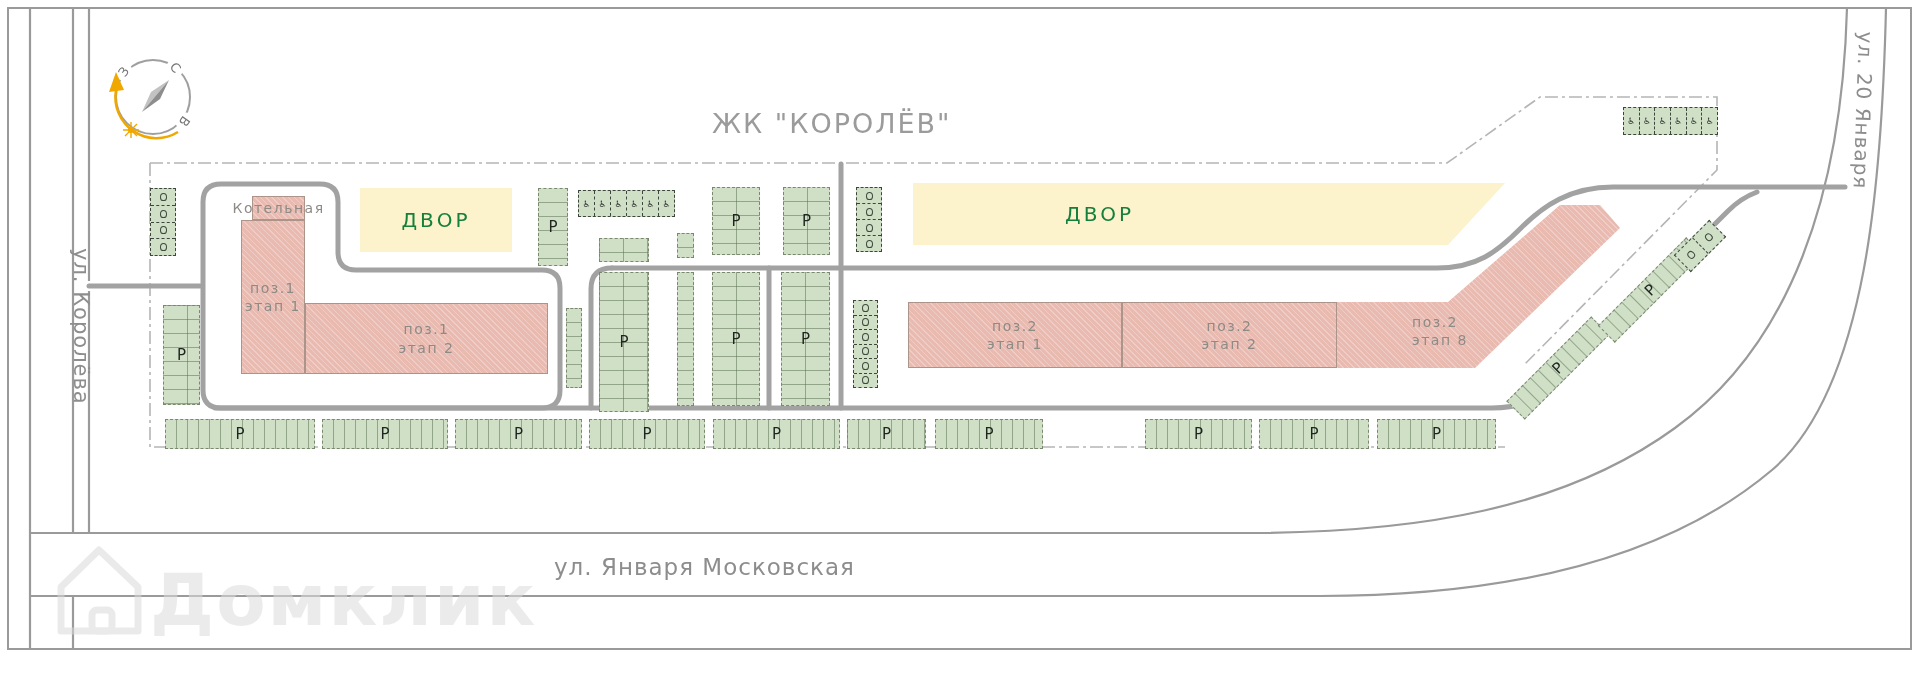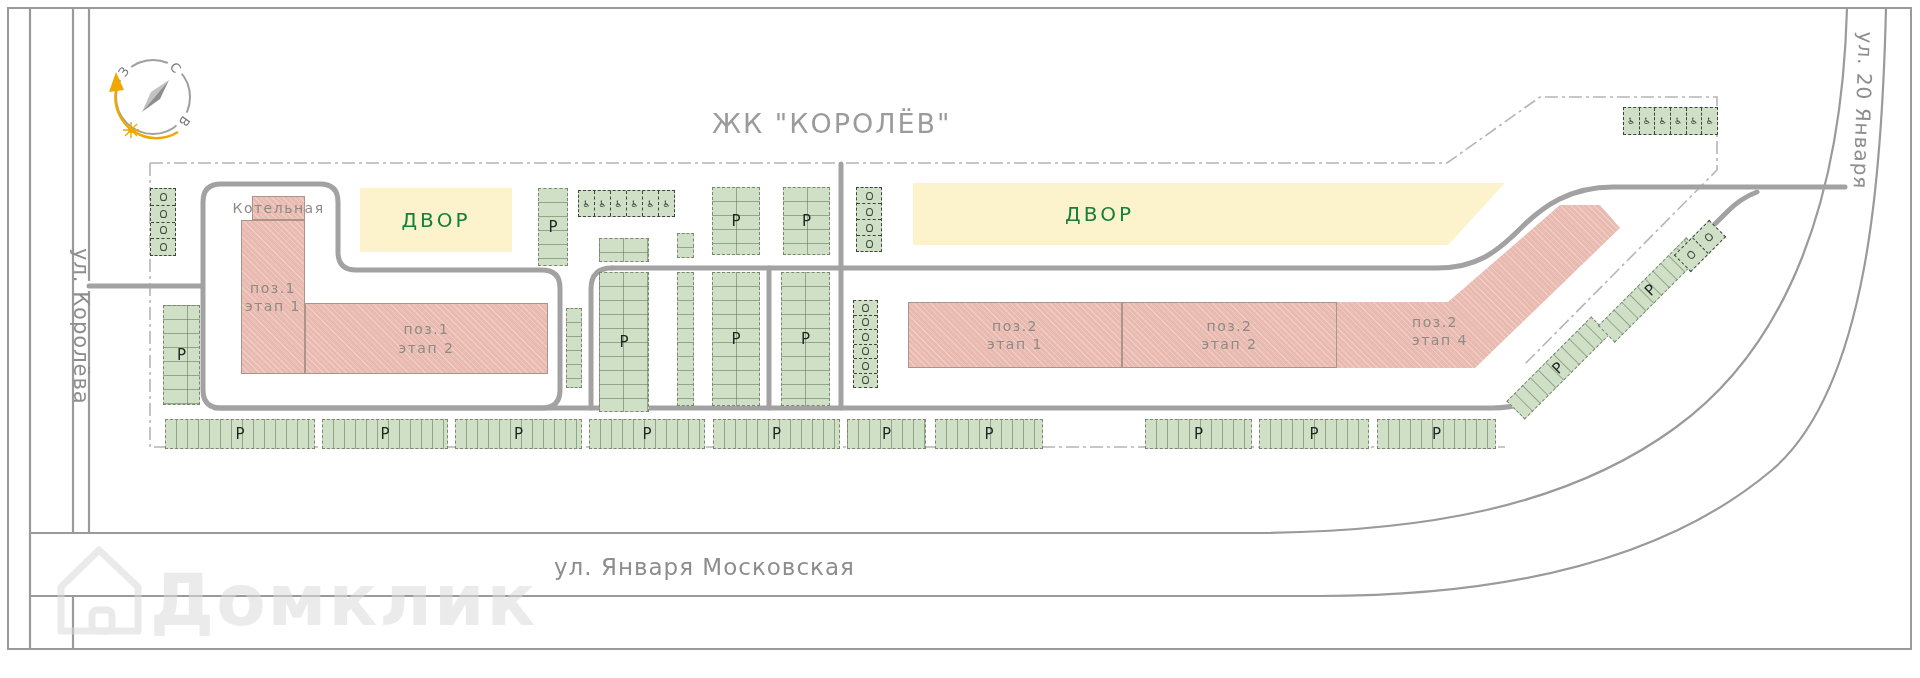--- a/index.html
+++ b/index.html
@@ -117,21 +117,21 @@
       <span>поз.2</span>
       <span>этап 1</span>
     </div>
     <div class="bldg" style="left:1122px;top:302px;width:215px;height:66px;">
       <span>поз.2</span>
       <span>этап 2</span>
     </div>
     <div class="bldg bldg-poly" style="left:1337px;top:203px;width:284px;height:165px;align-items:flex-start;justify-content:flex-start;
          clip-path:polygon(0px 99px,111px 99px,223px 2px,263px 2px,283px 25px,138px 165px,0px 165px);">
       <span style="position:absolute;left:75px;top:110px;">поз.2</span>
-      <span style="position:absolute;left:75px;top:128px;">этап 4</span>
+      <span style="position:absolute;left:75px;top:128px;">этап 8</span>
     </div>
   </div>
 
   <div class="layer" id="lots">
       <div class="lot grid" style="left: 163px; top: 305px; width: 37px; height: 100px;">
         <span class="p">Р</span>
       </div>
       <div class="lot rows" style="left: 538px; top: 188px; width: 30px; height: 78px;">
         <span class="p">Р</span>
       </div>

